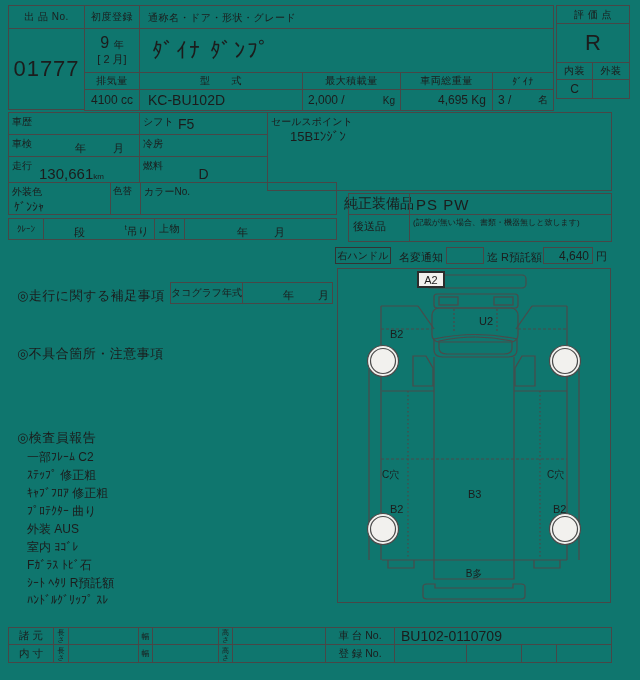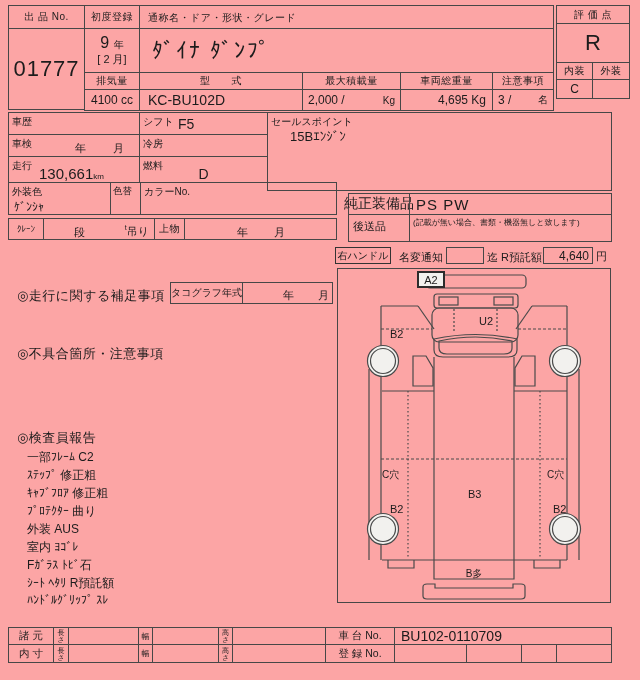--- a/index.html
+++ b/index.html
@@ -1,19 +1,19 @@
 <!DOCTYPE html>
 <html><head>
 <meta charset="utf-8">
 <style>
   html,body{margin:0;padding:0;}
   body{background:#e8e8e6;}
   .sheet{
     position:relative; width:640px; height:680px;
-    background:#fca5a5;
+    background:#0f766e;
     font-family:"Liberation Sans","DejaVu Sans",sans-serif;
     color:#1c1c1c; overflow:hidden;
   }
   .c{position:absolute; box-sizing:border-box;}
   .bd{border:1px solid #474747;}
   .bd2{border:1.5px solid #333;}
   .ctr{display:flex; align-items:center; justify-content:center;}
   .col{display:flex; flex-direction:column; align-items:center; justify-content:center;}
   .lbl{font-size:10px; letter-spacing:.5px; white-space:nowrap;}
   .lbl-corner{position:absolute; top:2px; left:3px; font-size:10px; white-space:nowrap;text-align:center;}
@@ -70,21 +70,21 @@
     </div>
 
   <div class="c bd ctr" style="left:400px;top:72px;width:93px;height:18px">
       <span class="lbl">車両総重量</span>
     </div>
   <div class="c bd" style="left:400px;top:89px;width:93px;height:22px;display:flex;align-items:center;justify-content:flex-end;padding-right:6px">
       <span class="val">4,695 Kg</span>
     </div>
 
   <div class="c bd ctr" style="left:492px;top:72px;width:62px;height:18px">
-      <span class="lbl">注意事項</span>
+      <span class="lbl">ﾀﾞｲﾅ</span>
     </div>
   <div class="c bd sb" style="left:492px;top:89px;width:62px;height:22px">
       <span class="val">3 /</span>
       <span style="font-size:10px">名</span>
     </div>
 
   <div class="c bd ctr" style="left:556px;top:5px;width:74px;height:19px">
       <span class="lbl">評 価 点</span>
     </div>
   <div class="c bd ctr" style="left:556px;top:23px;width:74px;height:40px;font-size:22px">R</div>

